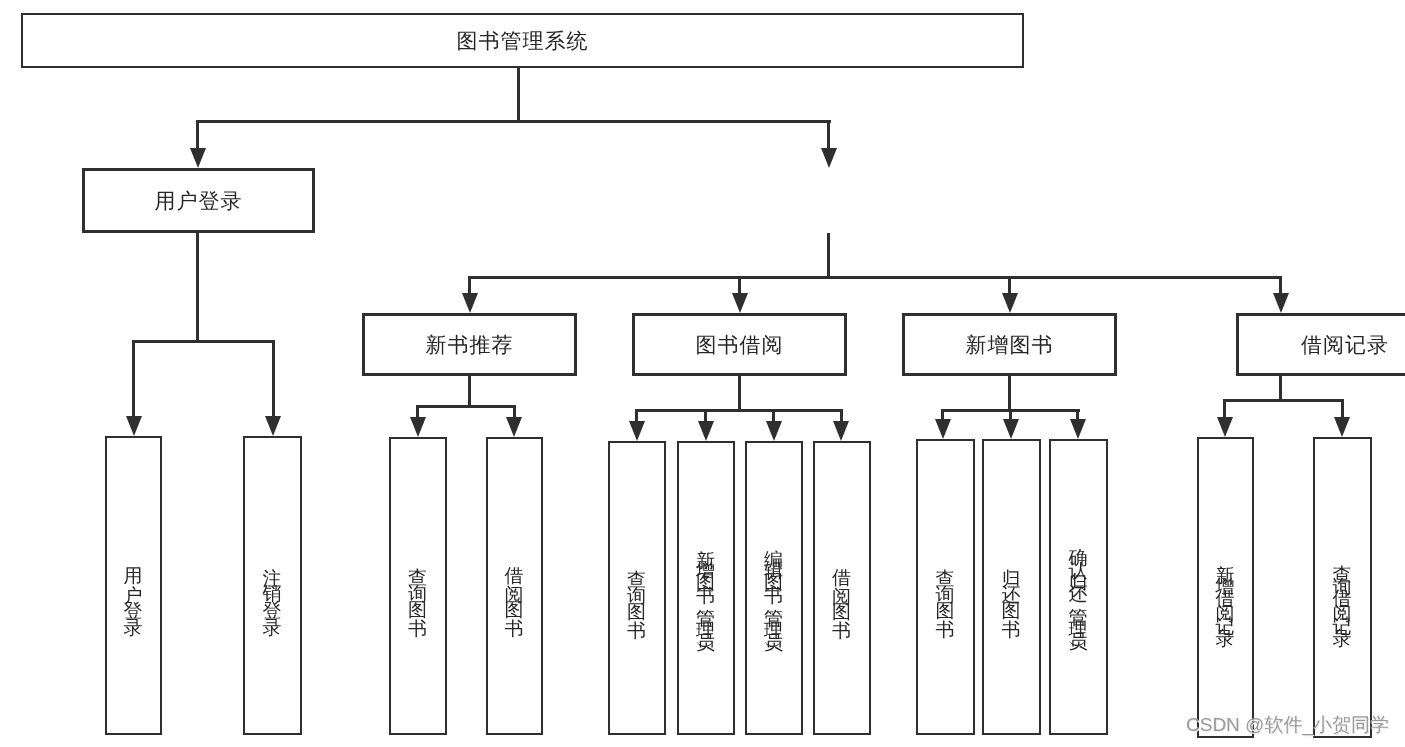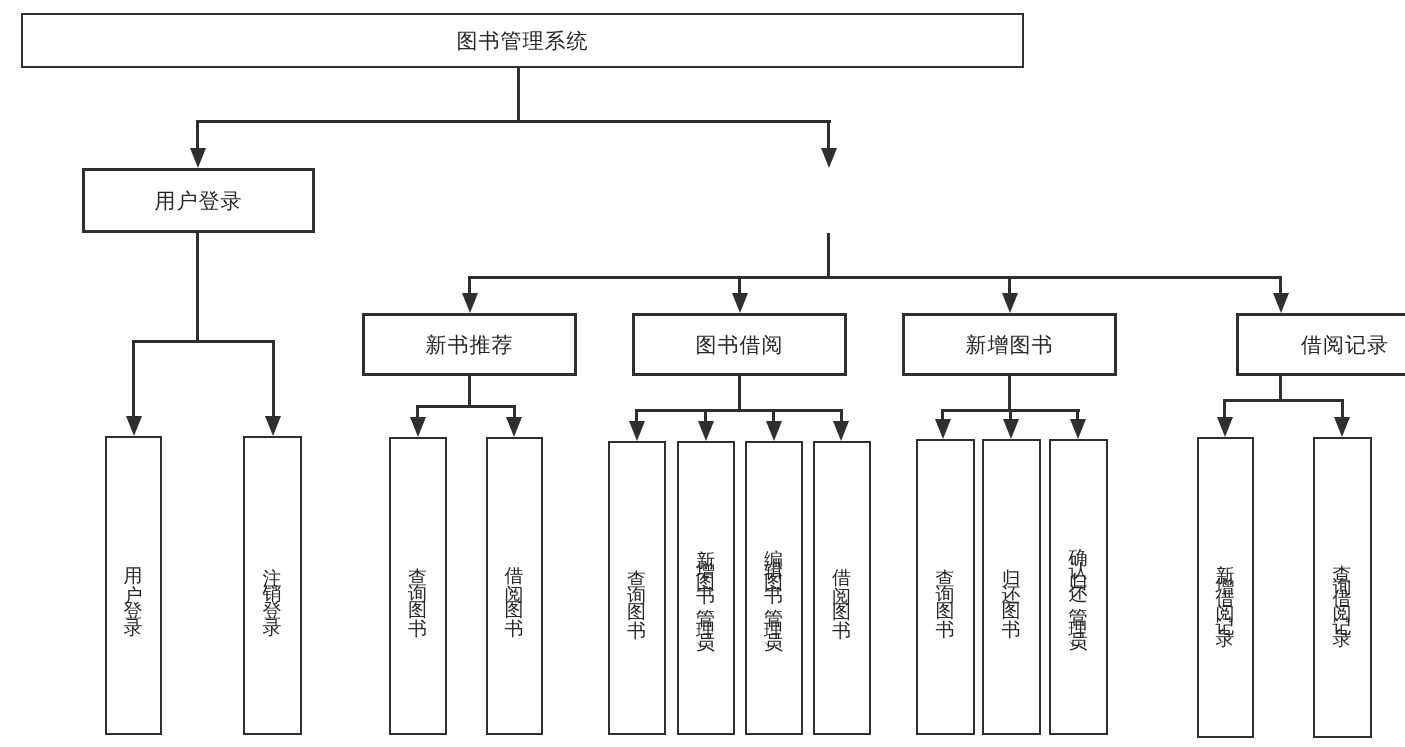--- a/index.html
+++ b/index.html
@@ -142,14 +142,15 @@
   <div class="box vbox ls9" style="left:745px; top:441px; width:58px; height:294px;">编辑图书（管理员）</div>
   <div class="box vbox ls4" style="left:813px; top:441px; width:58px; height:294px;">借阅图书</div>
 
   <div class="box vbox ls4" style="left:916px; top:439px; width:59px; height:296px;">查询图书</div>
   <div class="box vbox ls4" style="left:982px; top:439px; width:59px; height:296px;">归还图书</div>
   <div class="box vbox ls9" style="left:1049px; top:439px; width:59px; height:296px;">确认归还（管理员）</div>
 
   <div class="box vbox ls6" style="left:1197px; top:437px; width:57px; height:301px;">新增借阅记录</div>
   <div class="box vbox ls6" style="left:1313px; top:437px; width:59px; height:301px;">查询借阅记录</div>
 
+  <div class="watermark">CSDN @软件_小贺同学</div>
 
 </div>
 
 </body></html>

